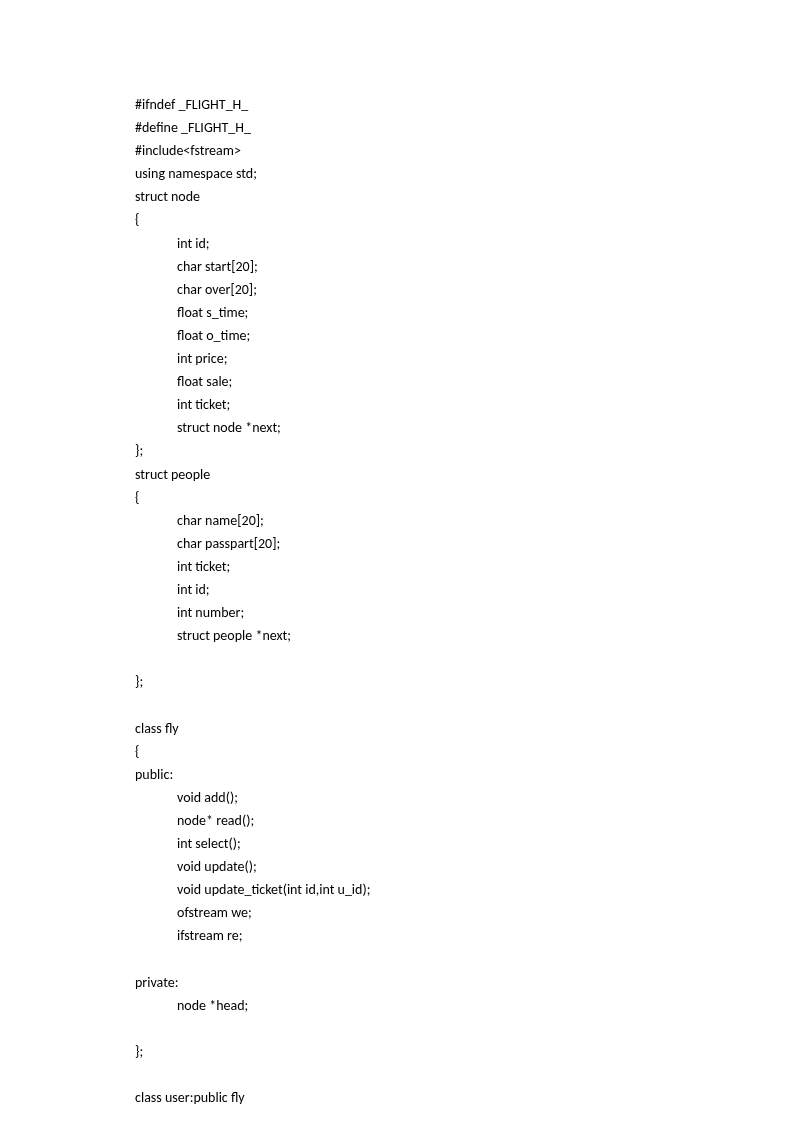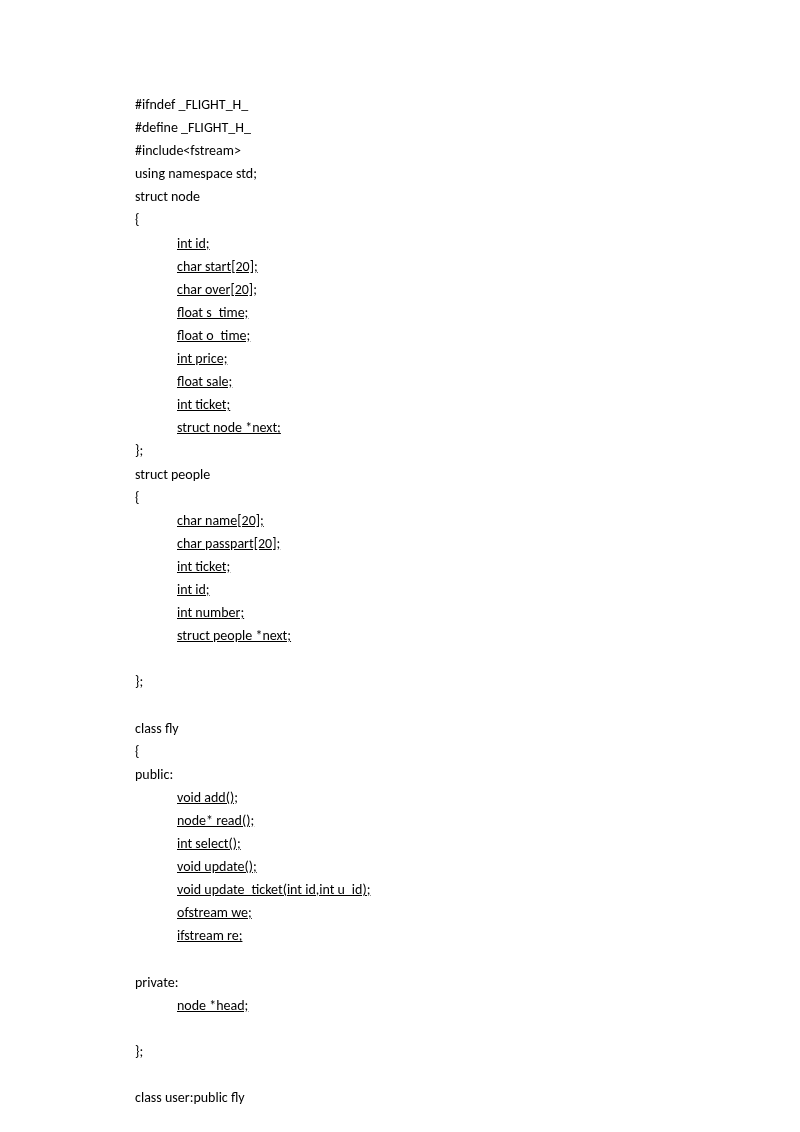--- a/index.html
+++ b/index.html
@@ -10,18 +10,18 @@
     font-family: Calibri, Arial, sans-serif;
     font-size: 14px;
     line-height: 1.65;
     color: #000000;
     padding: 93px 0 0 135px;
   }
   .code-block {
     white-space: pre;
   }
   .line { display: block; }
-  .indent1 { padding-left: 42px; text-decoration: underline; }
+  .indent1 { padding-left: 42px; }
 </style>
 </head>
 <body>
 
 <div class="code-block" id="code-container"><span class="line">#ifndef _FLIGHT_H_</span><span class="line">#define _FLIGHT_H_</span><span class="line">#include&lt;fstream&gt;</span><span class="line">using namespace std;</span><span class="line">struct node</span><span class="line">{</span><span class="line indent1">int id;</span><span class="line indent1">char start[20];</span><span class="line indent1">char over[20];</span><span class="line indent1">float s_time;</span><span class="line indent1">float o_time;</span><span class="line indent1">int price;</span><span class="line indent1">float sale;</span><span class="line indent1">int ticket;</span><span class="line indent1">struct node *next;</span><span class="line">};</span><span class="line">struct people</span><span class="line">{</span><span class="line indent1">char name[20];</span><span class="line indent1">char passpart[20];</span><span class="line indent1">int ticket;</span><span class="line indent1">int id;</span><span class="line indent1">int number;</span><span class="line indent1">struct people *next;</span><span class="line">&nbsp;</span><span class="line">};</span><span class="line">&nbsp;</span><span class="line">class fly</span><span class="line">{</span><span class="line">public:</span><span class="line indent1">void add();</span><span class="line indent1">node* read();</span><span class="line indent1">int select();</span><span class="line indent1">void update();</span><span class="line indent1">void update_ticket(int id,int u_id);</span><span class="line indent1">ofstream we;</span><span class="line indent1">ifstream re;</span><span class="line">&nbsp;</span><span class="line">private:</span><span class="line indent1">node *head;</span><span class="line">&nbsp;</span><span class="line">};</span><span class="line">&nbsp;</span><span class="line">class user:public fly</span></div>
 
 </body></html>

